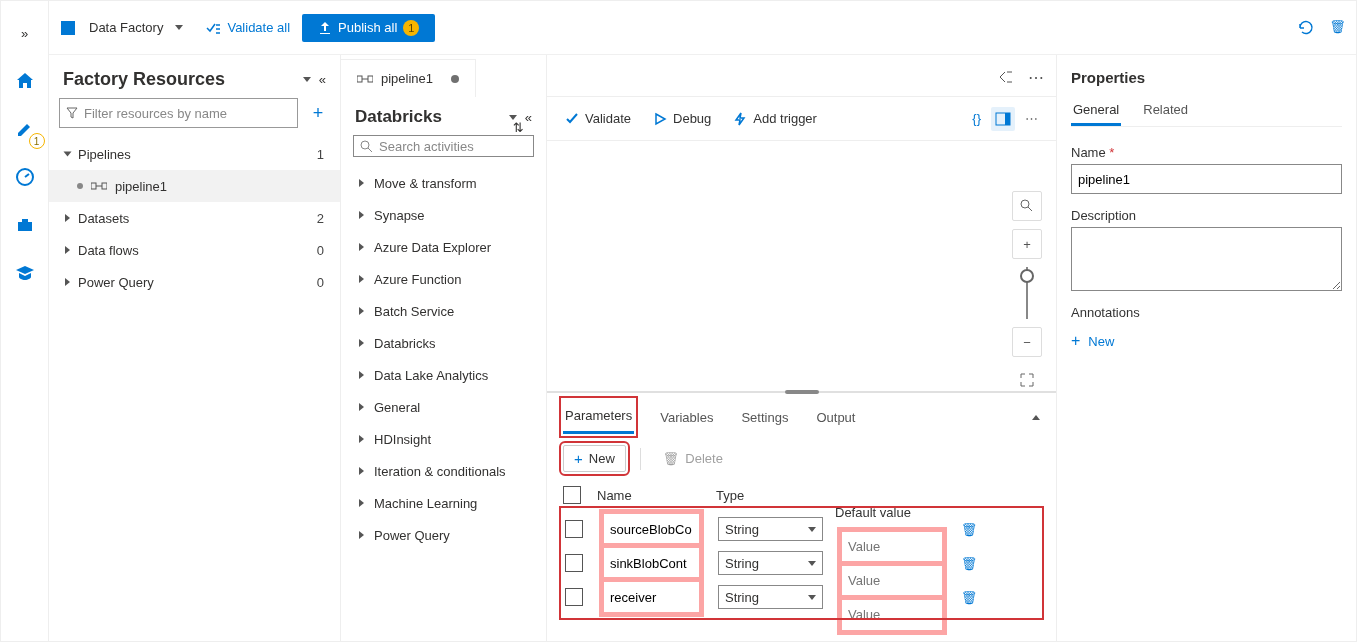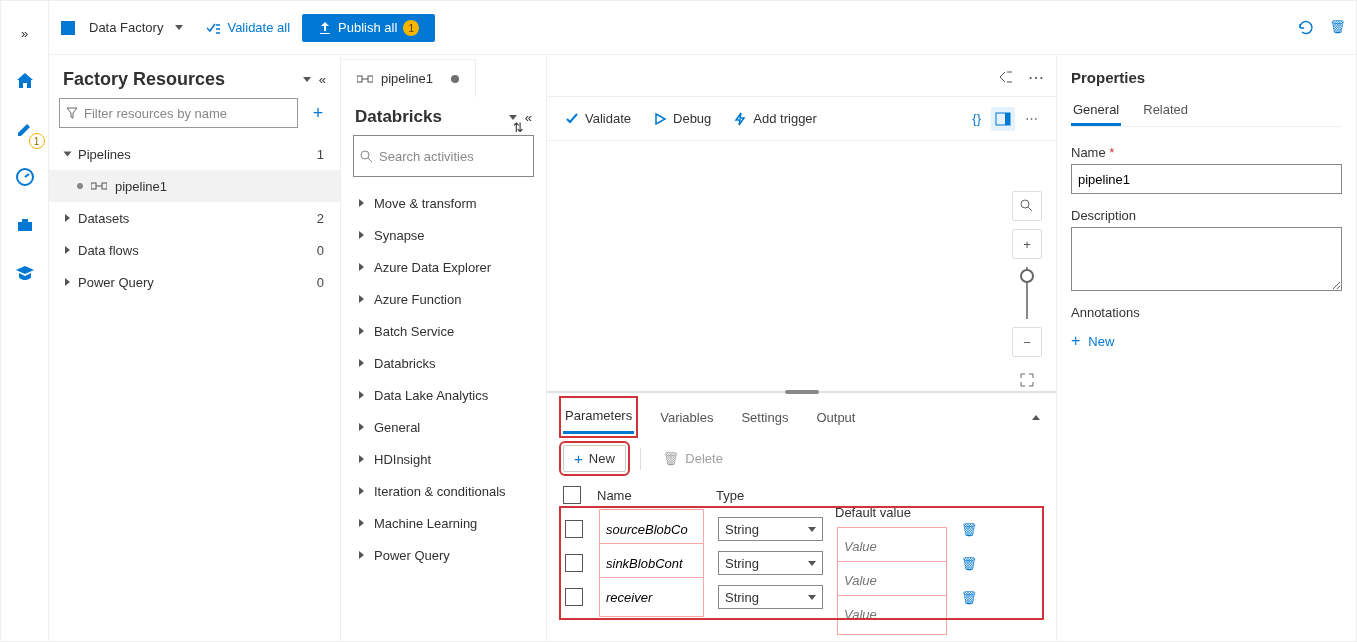--- a/index.html
+++ b/index.html
@@ -21,21 +21,21 @@
 .plus-btn{color:#0078d4;font-size:18px;width:24px;height:24px;display:flex;align-items:center;justify-content:center;cursor:pointer;}
 .tree{padding:2px 0;}
 .tree-row{display:flex;align-items:center;height:32px;padding:0 16px 0 16px;cursor:pointer;gap:8px;}
 .tree-row .count{margin-left:auto;color:#444;}
 .tree-row.expanded .caret{transform:rotate(90deg);}
 .caret{width:0;height:0;border-top:4px solid transparent;border-bottom:4px solid transparent;border-left:5px solid #555;display:inline-block;}
 .caret.down{transform:rotate(90deg);}
 .tree-child{display:flex;align-items:center;height:32px;padding:0 10px 0 28px;background:#f2f2f2;gap:8px;}
 .dot{width:6px;height:6px;border-radius:50%;background:#888;}
 .activities{width:206px;}
-.activities .search{margin:0 12px 6px 12px;border:1px solid #888;height:42px;display:flex;align-items:center;padding:0 6px;gap:6px;color:#666;}
+.activities .search{margin:0 12px 6px 12px;border:1px solid #888;height:22px;display:flex;align-items:center;padding:0 6px;gap:6px;color:#666;}
 .act-list{padding:4px 0;}
 .act-row{display:flex;align-items:center;height:32px;padding:0 18px;gap:10px;cursor:pointer;}
 .chev-r{width:0;height:0;border-top:4px solid transparent;border-bottom:4px solid transparent;border-left:5px solid #555;}
 .canvas-col{flex:1;display:flex;flex-direction:column;position:relative;}
 .tab-bar{height:42px;display:flex;align-items:flex-end;border-bottom:1px solid #eee;padding-left:6px;gap:6px;}
 .tab{display:flex;align-items:center;gap:8px;height:38px;padding:0 16px;border:1px solid #eee;border-bottom:none;background:#fff;position:relative;}
 .tab .dot2{width:8px;height:8px;border-radius:50%;background:#707070;margin-left:10px;}
 .tab-tools{margin-left:auto;display:flex;gap:14px;padding:0 12px;align-items:center;height:38px;}
 .canvas-toolbar{height:44px;display:flex;align-items:center;gap:22px;padding:0 18px;border-bottom:1px solid #eee;}
 .ct-item{display:flex;align-items:center;gap:6px;cursor:pointer;color:#333;}
@@ -56,21 +56,21 @@
 .param-table{padding:0 16px 10px 16px;}
 .pt-head{display:flex;align-items:center;height:30px;gap:14px;color:#333;}
 .pt-head .h{font-weight:400;}
 .col-c{width:20px;}
 .col-n{width:105px;}
 .col-t{width:105px;}
 .col-d{width:110px;margin-top:35px;}
 .col-x{width:24px;}
 .pt-row{display:flex;align-items:center;height:34px;gap:14px;}
 .cbox{width:18px;height:18px;border:1.5px solid #555;background:#fff;cursor:pointer;}
-.tinput{height:40px;border:1px solid #fca5a5;padding:0 6px;width:100%;font-style:italic;}
+.tinput{height:40px;border:5px solid #fca5a5;padding:0 6px;width:100%;}
 .tselect{height:24px;border:1px solid #888;padding:0 6px;width:100%;display:flex;align-items:center;justify-content:space-between;cursor:pointer;}
 .placeholder{color:#888;}
 .del-icon{color:#0078d4;cursor:pointer;}
 .right-panel{width:300px;border-left:1px solid #eee;padding:14px 14px;display:flex;flex-direction:column;}
 .right-panel h3{font-size:15px;font-weight:600;margin-bottom:10px;}
 .prop-tabs{display:flex;gap:20px;border-bottom:1px solid #eee;margin-bottom:12px;}
 .prop-tab{padding:6px 2px;cursor:pointer;color:#555;}
 .prop-tab.active{color:#323130;border-bottom:3px solid #0078d4;font-weight:400;}
 .field-label{margin:6px 0 4px 0;color:#333;}
 .req{color:#d13438;}

